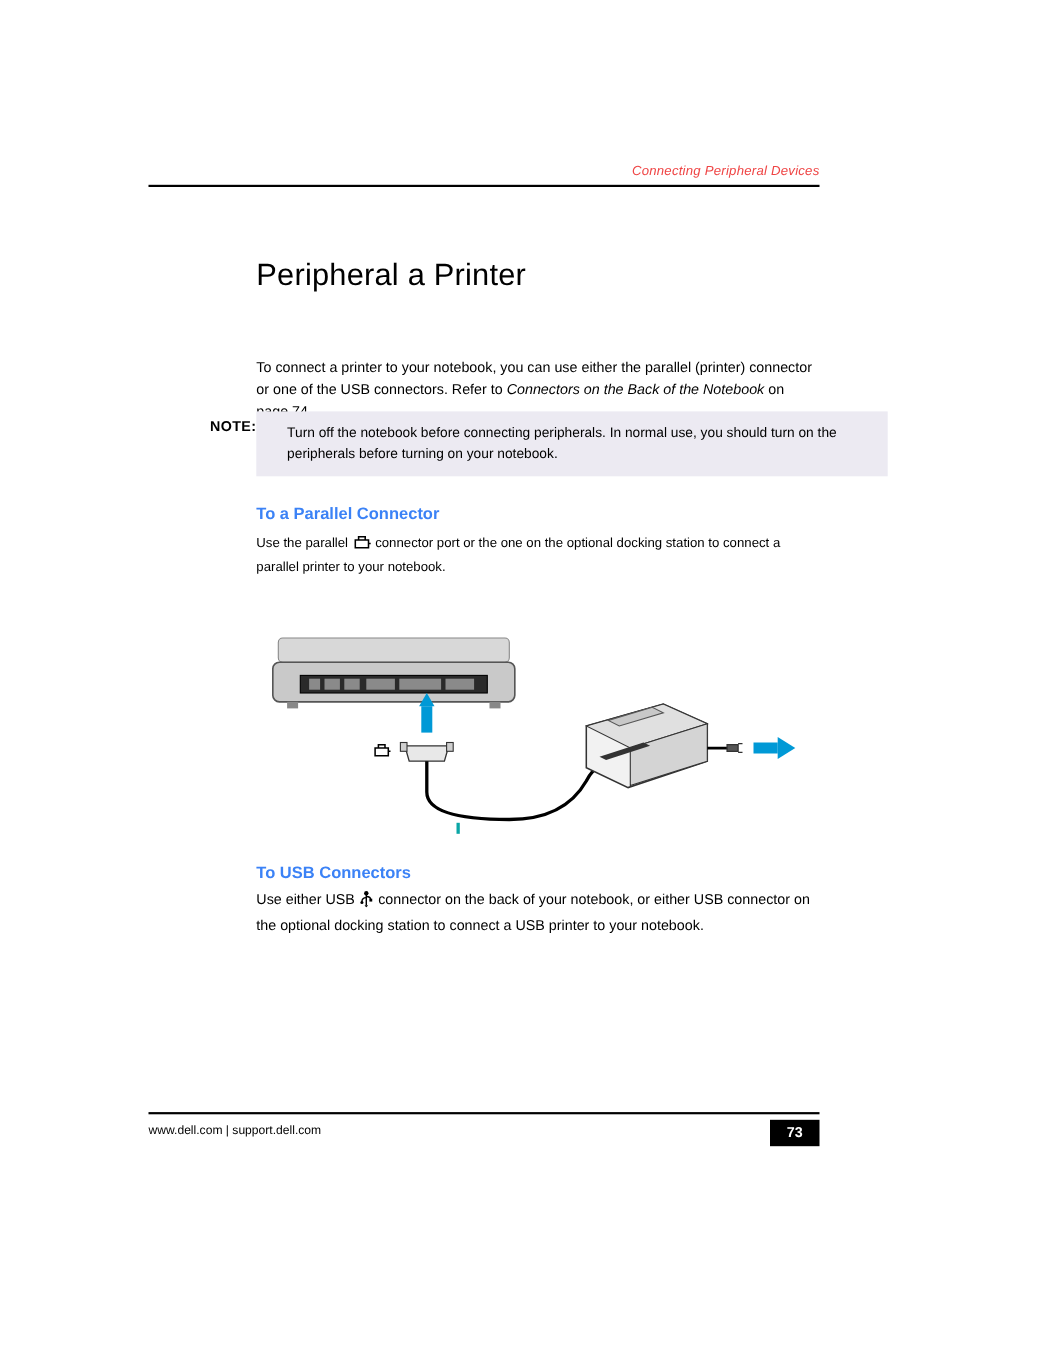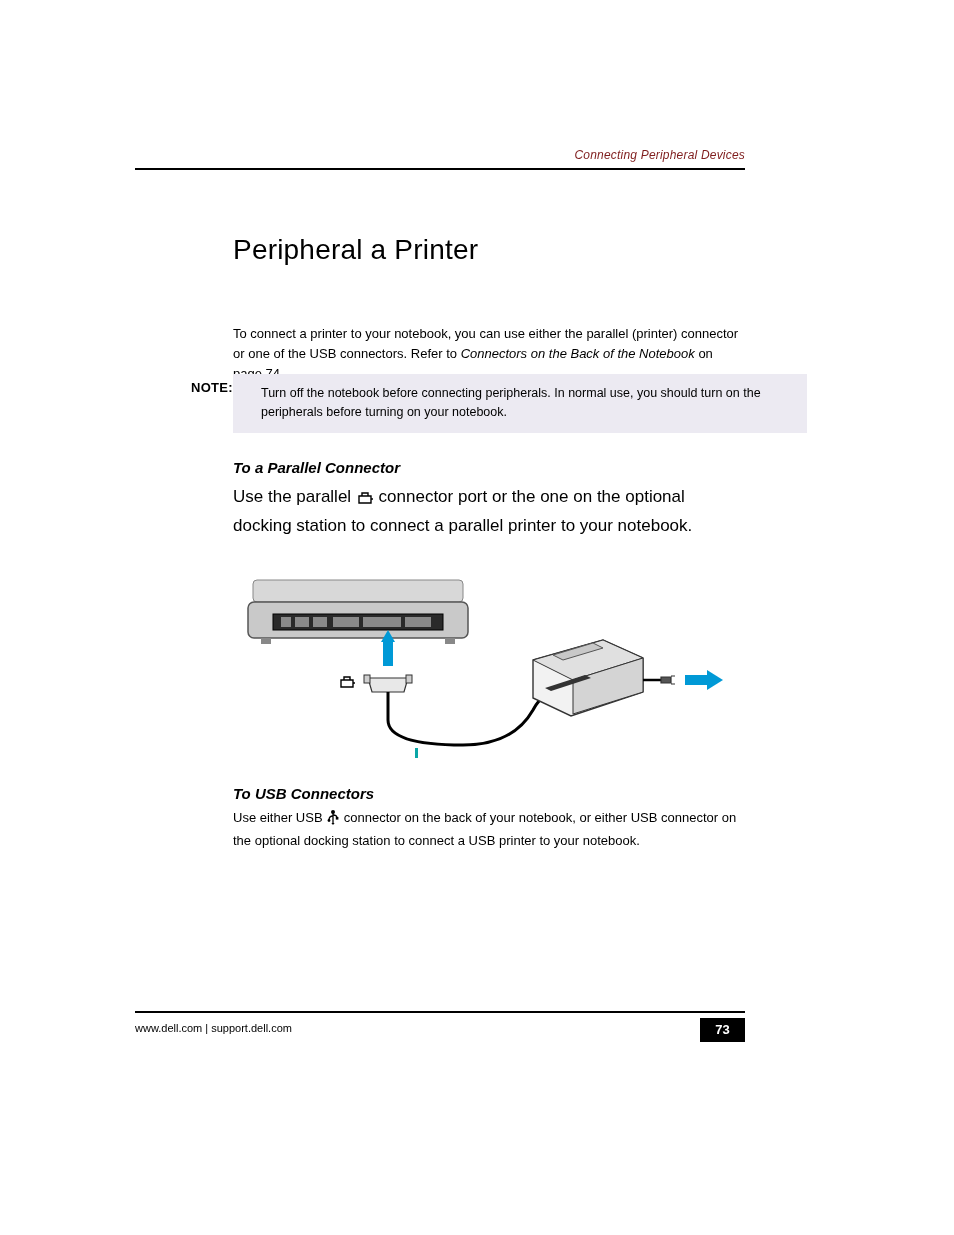--- a/index.html
+++ b/index.html
@@ -1,35 +1,35 @@
 <!DOCTYPE html>
 <html><head>
 <meta charset="utf-8">
 <style>
   * { box-sizing: border-box; margin: 0; padding: 0; }
   html, body { width: 954px; height: 1235px; background: #fff; font-family: Arial, Helvetica, sans-serif; color: #000; }
   .page { position: relative; width: 954px; height: 1235px; }
 
   .header-region { position: absolute; left: 135px; top: 148px; width: 610px; }
-  .chapter-label { font-size: 12px; text-align: right; font-style: italic; color: #7f1d1d; letter-spacing: 0.2px; }
+  .chapter-label { font-size: 12px; text-align: right; font-style: italic; color: #ef4444; letter-spacing: 0.2px; }
   .rule-top { border: none; border-top: 2px solid #000; margin-top: 6px; height: 0; }
 
   .section-title { position: absolute; left: 233px; top: 234px; font-size: 28px; font-weight: normal; letter-spacing: 0.2px; }
 
   .intro { position: absolute; left: 233px; top: 284px; width: 512px; font-size: 13px; line-height: 1.55; margin-top: 40px; }
   .intro .em { font-style: italic; }
 
   .note-box { position: absolute; left: 233px; top: 374px; width: 574px; background: #eceaf2; padding: 10px 12px 10px 28px; font-size: 12.5px; line-height: 1.55; }
   .note-label { position: absolute; left: 143px; top: 380px; font-size: 13px; font-weight: bold; letter-spacing: 0.3px; padding-left: 48px; }
 
-  .subhead { font-style: italic; font-weight: bold; color: #000000; font-size: 15px; }
+  .subhead { font-weight: bold; color: #3b82f6; font-size: 15px; }
   .sub1 { position: absolute; left: 233px; top: 459px; }
   .sub2 { position: absolute; left: 233px; top: 785px; }
 
-  .para1 { position: absolute; left: 233px; top: 484px; width: 512px; font-size: 17px; line-height: 1.55; }
+  .para1 { position: absolute; left: 233px; top: 484px; width: 512px; font-size: 12px; line-height: 1.55; }
   .para2 { position: absolute; left: 233px; top: 808px; width: 512px; font-size: 13px; line-height: 1.55; }
 
   .icon-inline { display: inline-block; vertical-align: -3px; }
 
   .diagram-area { position: absolute; left: 233px; top: 560px; width: 512px; height: 210px; }
 
   .footer-rule { position: absolute; left: 135px; top: 1011px; width: 610px; border: none; border-top: 2px solid #000; height: 0; }
   .page-num { position: absolute; left: 700px; top: 1018px; width: 45px; height: 24px; background: #000; color: #ffffff; font-weight: bold; text-align: center; font-size: 13px; line-height: 24px; }
   .footer-text { position: absolute; left: 135px; top: 1022px; font-size: 11px; }
 </style>

